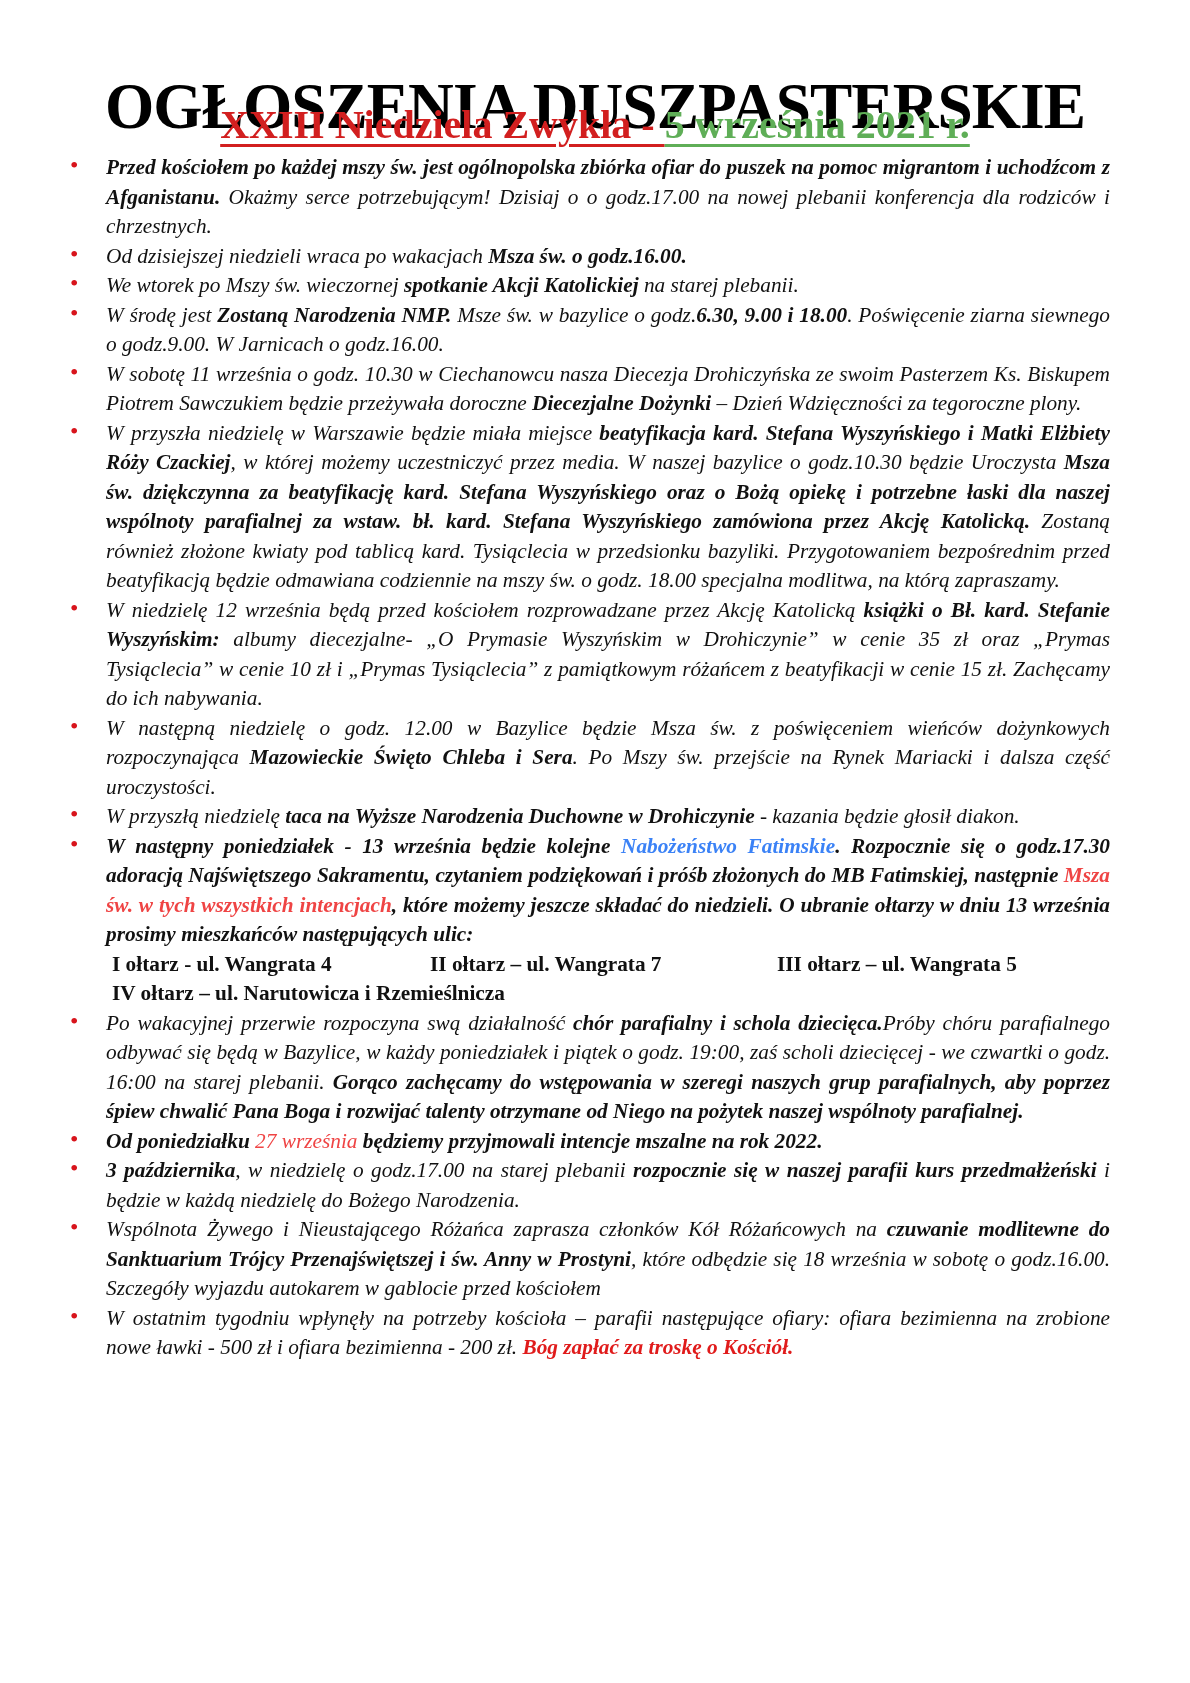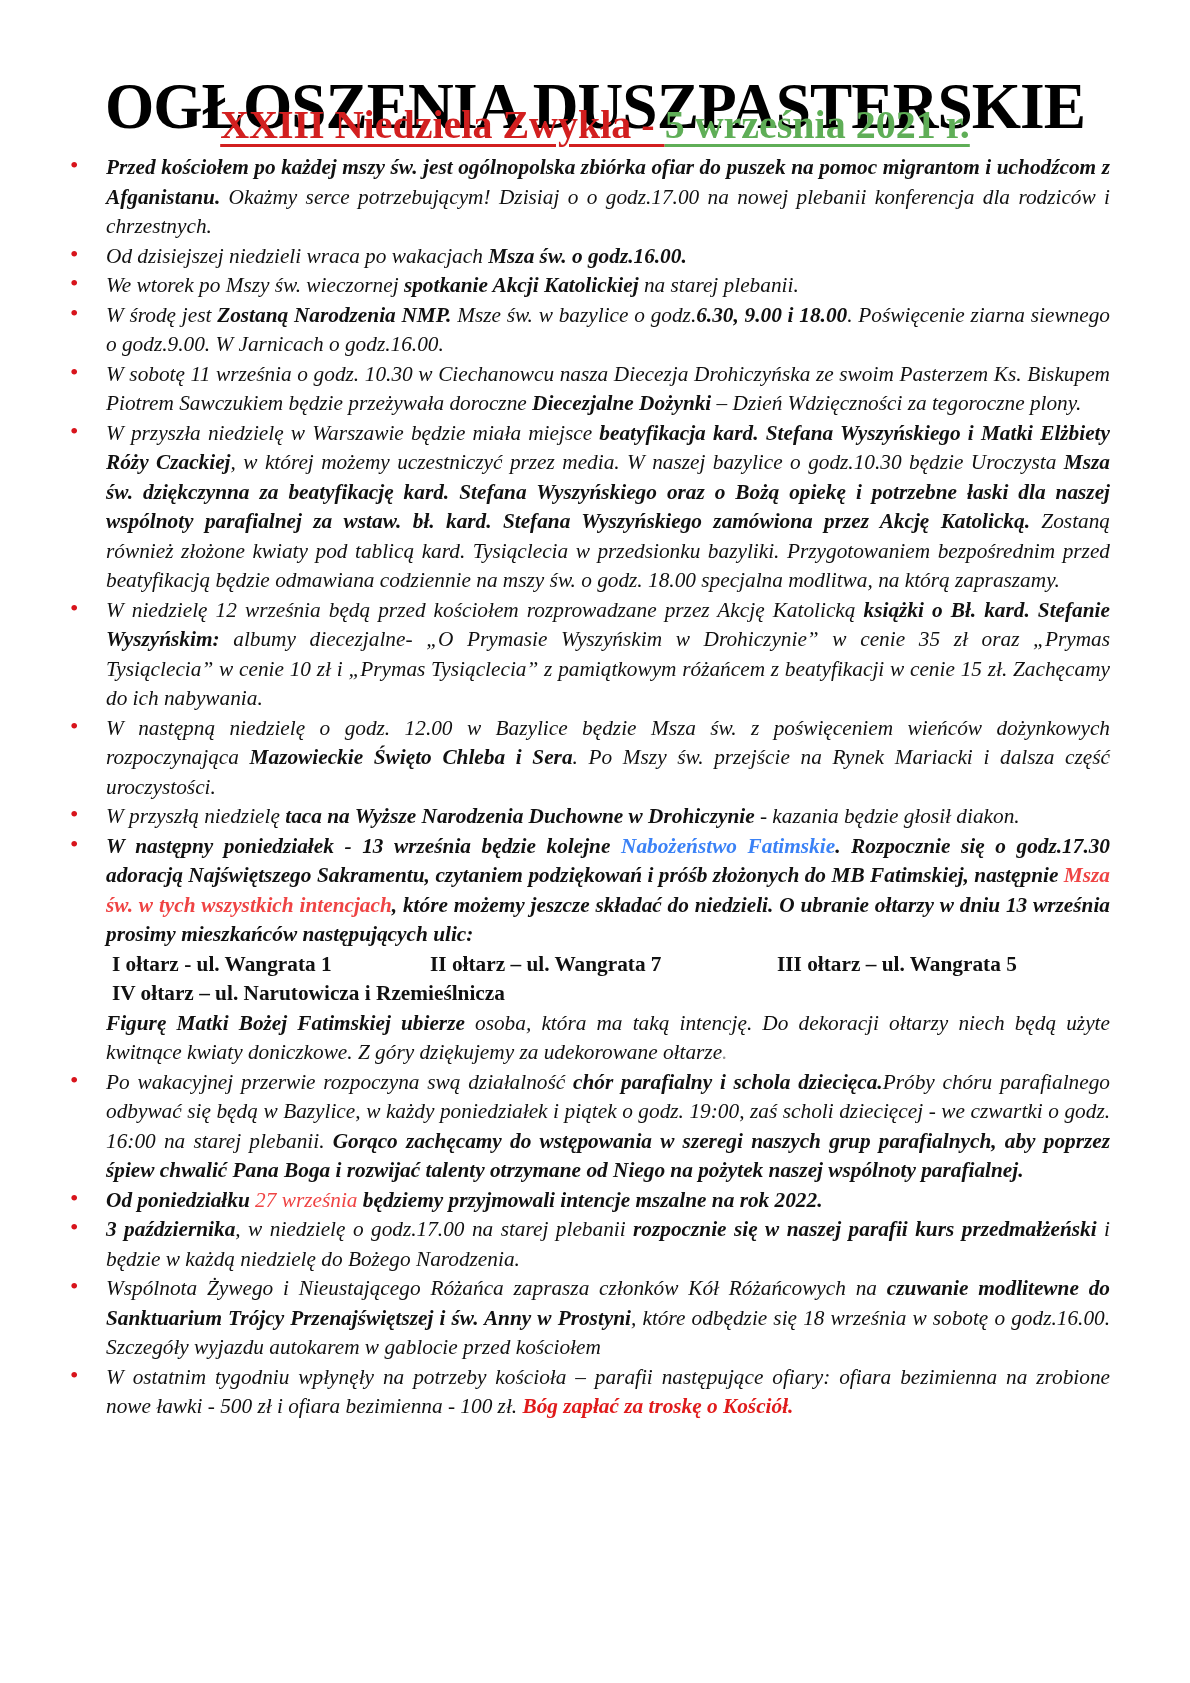--- a/index.html
+++ b/index.html
@@ -92,42 +92,41 @@
           <span class="para"><span class="seg ">W następną niedzielę o godz. 12.00 w Bazylice będzie Msza św. z poświęceniem wieńców dożynkowych rozpoczynająca </span><span class="seg b">Mazowieckie Święto Chleba i Sera</span><span class="seg ">. Po Mszy św. przejście na Rynek Mariacki i dalsza część uroczystości.</span></span>
         </li>
         <li>
           <span class="bullet">•</span>
           <span class="para"><span class="seg ">W przyszłą niedzielę </span><span class="seg b">taca na Wyższe Narodzenia Duchowne w Drohiczynie</span><span class="seg "> - kazania będzie głosił diakon.</span></span>
         </li>
         <li>
           <span class="bullet">•</span>
           <span class="para"><span class="seg b">W następny poniedziałek - 13 września będzie kolejne </span><span class="seg b blue">Nabożeństwo Fatimskie</span><span class="seg b">. Rozpocznie się o godz.17.30 adoracją Najświętszego Sakramentu, czytaniem podziękowań i próśb złożonych do MB Fatimskiej, następnie </span><span class="seg b darkred">Msza św. w tych  wszystkich  intencjach</span><span class="seg b">, które możemy jeszcze składać do niedzieli. O ubranie ołtarzy w dniu 13 września   prosimy mieszkańców następujących ulic:</span></span>
           <div class="altars">
-            <span class="a1">I ołtarz - ul. Wangrata 1</span>
+            <span class="a1">I ołtarz - ul. Wangrata 4</span>
             <span class="a2">II ołtarz – ul. Wangrata 7</span>
             <span class="a3">III ołtarz – ul. Wangrata 5</span>
           </div>
           <div class="altars-2">IV ołtarz – ul. Narutowicza i Rzemieślnicza</div>
-          <span class="para"><span class="seg b">Figurę Matki Bożej Fatimskiej ubierze</span><span class="seg "> osoba, która ma taką intencję. Do dekoracji ołtarzy niech będą użyte kwitnące kwiaty doniczkowe. Z góry dziękujemy za udekorowane ołtarze</span><span class="seg grey">.</span></span>
         </li>
         <li>
           <span class="bullet">•</span>
           <span class="para"><span class="seg ">Po wakacyjnej przerwie rozpoczyna swą działalność </span><span class="seg b">chór parafialny i schola dziecięca.</span><span class="seg ">Próby chóru parafialnego odbywać się będą w Bazylice, w każdy poniedziałek i piątek o godz. 19:00, zaś scholi dziecięcej - we czwartki o godz. 16:00 na starej plebanii. </span><span class="seg b">Gorąco zachęcamy do wstępowania w szeregi naszych grup parafialnych, aby poprzez śpiew chwalić Pana Boga i rozwijać talenty otrzymane od Niego na pożytek naszej wspólnoty parafialnej.</span></span>
         </li>
         <li>
           <span class="bullet">•</span>
           <span class="para"><span class="seg b">Od poniedziałku  </span><span class="seg darkred">27 września</span><span class="seg b"> będziemy przyjmowali intencje mszalne na rok 2022.</span></span>
         </li>
         <li>
           <span class="bullet">•</span>
           <span class="para"><span class="seg b">3 października</span><span class="seg ">, w niedzielę o godz.17.00 na starej plebanii  </span><span class="seg b">rozpocznie się w naszej parafii kurs przedmałżeński</span><span class="seg "> i będzie w każdą niedzielę do Bożego Narodzenia.</span></span>
         </li>
         <li>
           <span class="bullet">•</span>
           <span class="para"><span class="seg ">Wspólnota Żywego i Nieustającego Różańca zaprasza członków Kół Różańcowych na </span><span class="seg b">czuwanie modlitewne do Sanktuarium Trójcy Przenajświętszej i św. Anny w Prostyni</span><span class="seg ">, które odbędzie się 18 września w sobotę o godz.16.00. Szczegóły wyjazdu autokarem w gablocie przed kościołem</span></span>
         </li>
         <li>
           <span class="bullet">•</span>
-          <span class="para"><span class="seg ">W ostatnim tygodniu wpłynęły  na potrzeby kościoła – parafii następujące ofiary: ofiara bezimienna na zrobione nowe ławki - 500 zł i ofiara bezimienna - 100 zł. </span><span class="seg b red">Bóg zapłać za troskę o Kościół.</span></span>
+          <span class="para"><span class="seg ">W ostatnim tygodniu wpłynęły  na potrzeby kościoła – parafii następujące ofiary: ofiara bezimienna na zrobione nowe ławki - 500 zł i ofiara bezimienna - 200 zł. </span><span class="seg b red">Bóg zapłać za troskę o Kościół.</span></span>
         </li>
       </ul>
   </div>
 </div>
 
 </body></html>

